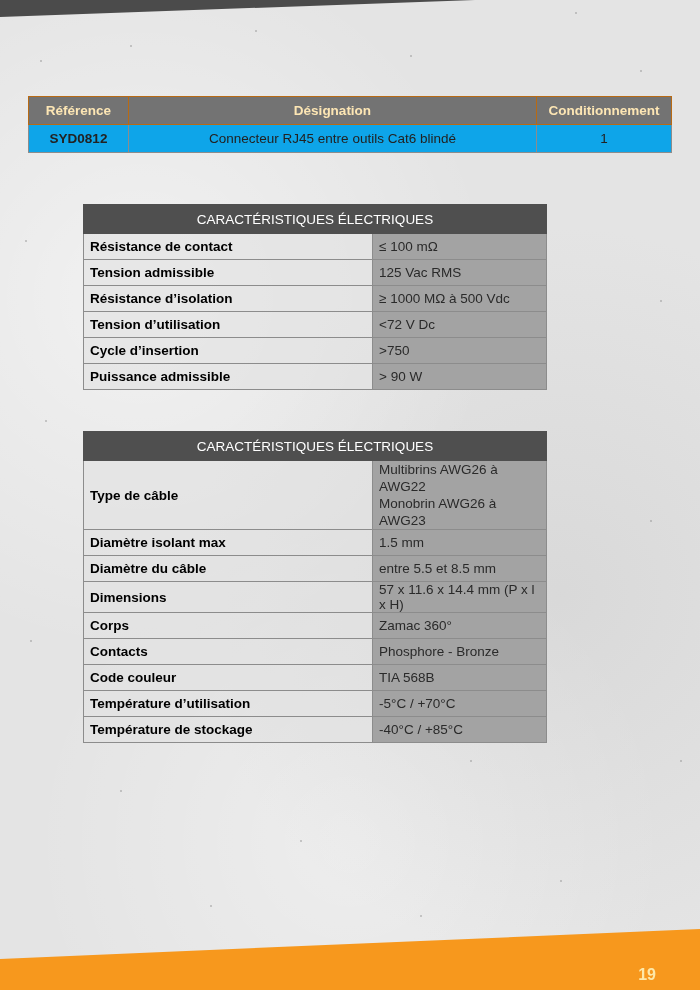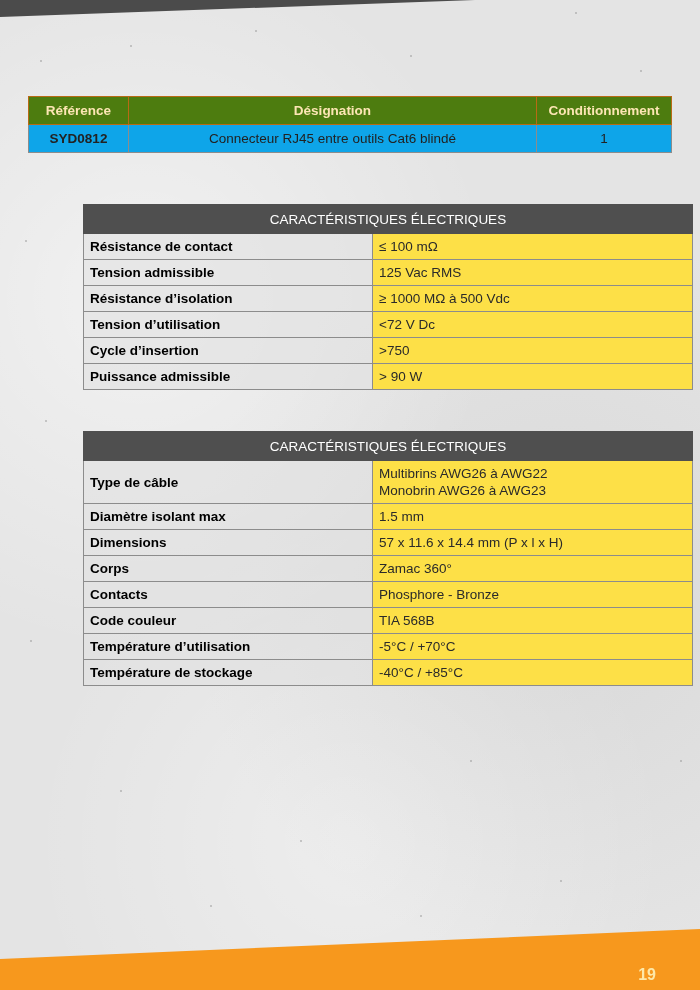--- a/index.html
+++ b/index.html
@@ -27,34 +27,34 @@
   .page-number {
     position: absolute; right: 44px; top: 966px;
     font-size: 16px; font-weight: bold; color: #fde8a8;
   }
 
   table { border-collapse: collapse; position: absolute; font-size: 13.5px; }
   td, th { border: 1px solid #8c8c8c; }
 
   .ref-table { left: 28px; top: 96px; width: 644px; }
   .ref-table th {
-    background: #4d7c0f; color: #fde6b4; font-weight: bold; height: 25px;
+    background: #737373; color: #fde6b4; font-weight: bold; height: 25px;
     font-size: 13.5px; text-align: center; border-color: #b86a14;
   }
   .ref-table td { background: #0ea5e9; color: #222; height: 25px; text-align: center; }
   .ref-table td.code { font-weight: bold; }
 
-  .spec-table { left: 83px; width: 610px; }
+  .spec-table { left: 83px; width: 464px; }
   .spec-table th {
     background: #4f4f4f; color: #ffffff; font-weight: normal; height: 26px;
     text-align: center; font-size: 13.5px; border-color: #4f4f4f;
   }
   .spec-table td { height: 25px; color: #3a3a3a; padding: 0 6px; }
   .spec-table td.label { width: 276px; background: rgba(225,225,225,0.6); font-weight: bold; color: #000000; }
-  .spec-table td.value { background: #fde047; color: #2a2a2a; }
+  .spec-table td.value { background: #a3a3a3; color: #2a2a2a; }
   .spec-table td.multi { height: 42px; line-height: 17px; }
   #t1 { top: 204px; }
   #t2 { top: 431px; }
 </style>
 </head>
 <body>
 
 <div class="top-banner"></div>
 
 <div>
@@ -135,20 +135,24 @@
     <td class="value multi">
       <div>Multibrins AWG26 à AWG22</div>
       <div>Monobrin AWG26 à AWG23</div>
     </td>
   </tr>
   <tr>
     <td class="label">Diamètre isolant max</td>
     <td class="value">1.5 mm</td>
   </tr>
   <tr>
+    <td class="label">Diamètre du câble</td>
+    <td class="value">entre 5.5 et 8.5 mm</td>
+  </tr>
+  <tr>
     <td class="label">Dimensions</td>
     <td class="value">57 x 11.6 x 14.4 mm (P x l x H)</td>
   </tr>
   <tr>
     <td class="label">Corps</td>
     <td class="value">Zamac 360°</td>
   </tr>
   <tr>
     <td class="label">Contacts</td>
     <td class="value">Phosphore - Bronze</td>

